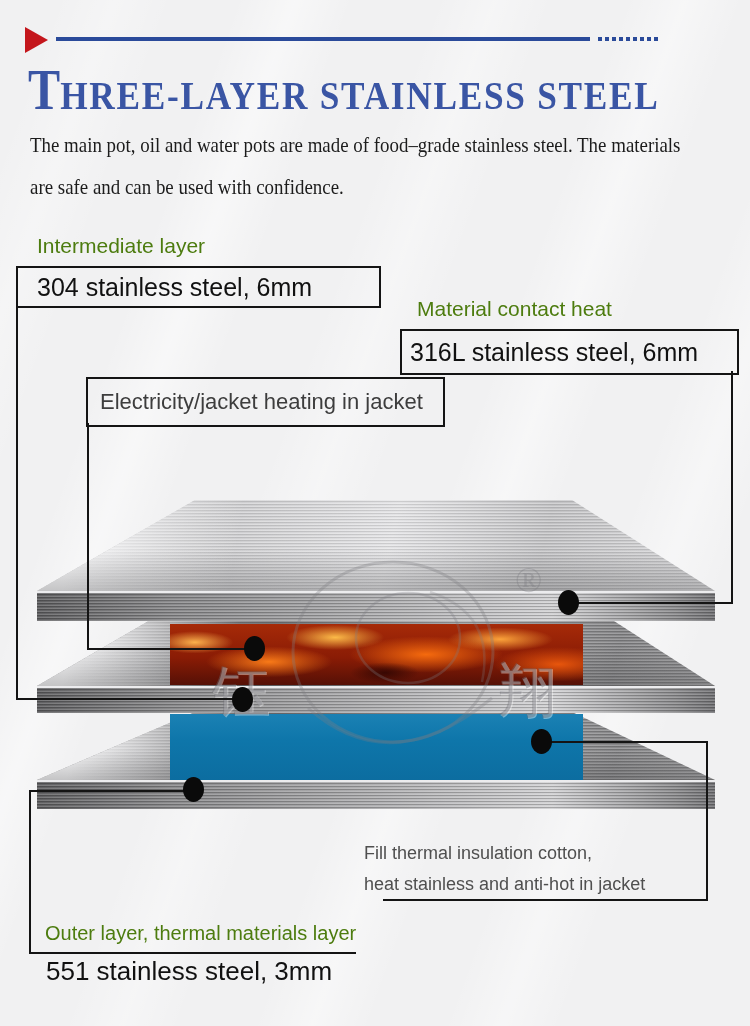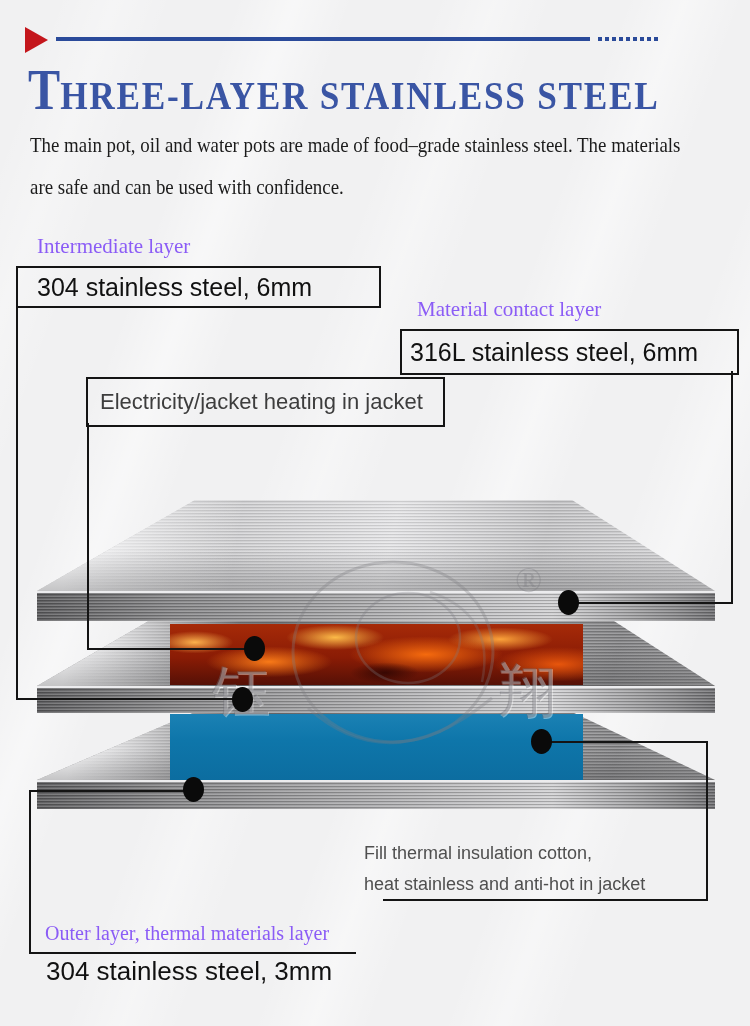--- a/index.html
+++ b/index.html
@@ -20,21 +20,21 @@
 
   .title{position:absolute;left:28px;top:58px;white-space:nowrap;
          font-family:"Liberation Serif",serif;font-weight:700;color:#3a55a4;
          font-size:41px;letter-spacing:2px;transform:scaleX(.86);transform-origin:left top;}
   .title .initial{font-size:56px;letter-spacing:0;}
   .intro{position:absolute;left:30px;top:124px;width:760px;
          font-family:"Liberation Serif",serif;font-size:21px;line-height:42px;color:#1c1c1c;
          transform:scaleX(.9);transform-origin:left top;}
 
   
-  .blue-label{position:absolute;font-size:21px;color:#8b5cf6;white-space:nowrap;font-family:Liberation Serif, serif;}
+  .blue-label{position:absolute;font-size:21px;color:#4d7c0f;white-space:nowrap;}
   .spec-box{position:absolute;border:2px solid #141414;display:flex;align-items:center;
             white-space:nowrap;background:transparent;}
   .spec-box span{display:inline-block;}
   .spec-1{left:16px;top:266px;width:342px;height:38px;font-size:25px;padding-left:19px;}
   .spec-2{left:400px;top:329px;width:327px;height:42px;font-size:25px;padding-left:8px;}
   .spec-3{left:86px;top:377px;width:343px;height:46px;font-size:22px;padding-left:12px;color:#3d3d3d;}
   .fill-label{position:absolute;left:364px;top:838px;font-size:18px;line-height:31px;color:#4f4f4f;white-space:nowrap;}
   .outer-spec{position:absolute;left:46px;top:956px;font-size:26px;color:#111;white-space:nowrap;}
 
   
@@ -129,36 +129,36 @@
     <text x="325" y="62" font-size="36" font-family="Liberation Serif, serif" fill="rgba(120,120,126,.5)">®</text>
   </svg>
   <div class="wm-cjk cjk-l">钰</div>
   <div class="wm-cjk cjk-r">翔</div>
 
   <div class="blue-label" style="left:37px;top:234px">Intermediate layer</div>
   <div class="spec-box spec-1">
       <span>304 stainless steel, 6mm</span>
     </div>
 
-  <div class="blue-label" style="left:417px;top:297px">Material contact layer</div>
+  <div class="blue-label" style="left:417px;top:297px">Material contact heat</div>
   <div class="spec-box spec-2">
       <span>316L stainless steel, 6mm</span>
     </div>
 
   <div class="spec-box spec-3">
       <span>Electricity/jacket heating in jacket</span>
     </div>
 
   <div class="fill-label">
     <span>Fill thermal insulation cotton,</span><br>
     <span>heat stainless and anti-hot in jacket</span>
   </div>
 
   <div class="blue-label" style="left:45px;top:922px;font-size:20px">Outer layer, thermal materials layer</div>
-  <div class="outer-spec">304 stainless steel, 3mm</div>
+  <div class="outer-spec">551 stainless steel, 3mm</div>
 
   <div class="ln" style="left:16px;top:304px;width:2px;height:395px"></div>
   <div class="ln" style="left:16px;top:698px;width:219px;height:2px"></div>
 
   <div class="ln" style="left:731px;top:371px;width:2px;height:233px"></div>
   <div class="ln" style="left:577px;top:602px;width:156px;height:2px"></div>
 
   <div class="ln" style="left:87px;top:423px;width:2px;height:227px"></div>
   <div class="ln" style="left:87px;top:648px;width:160px;height:2px"></div>
 

